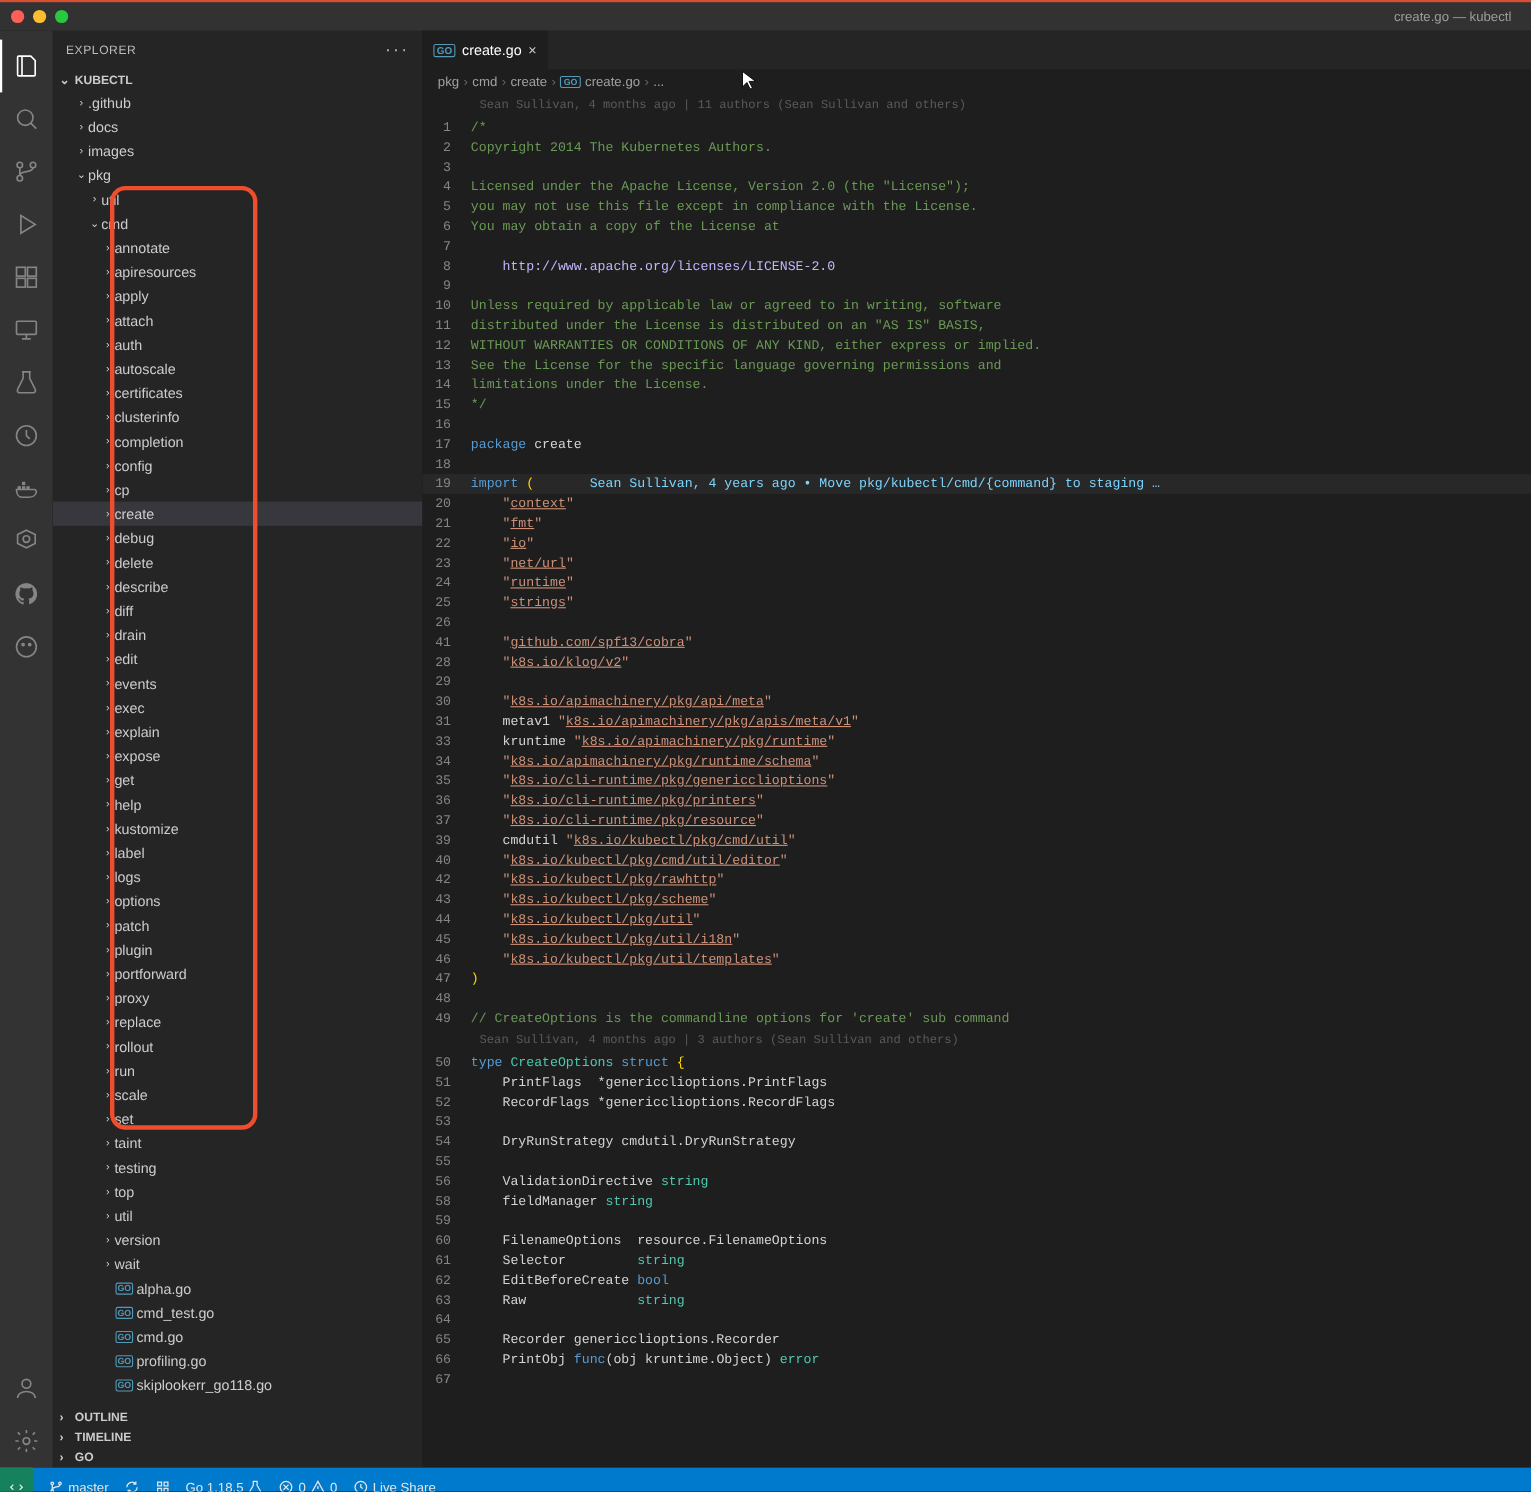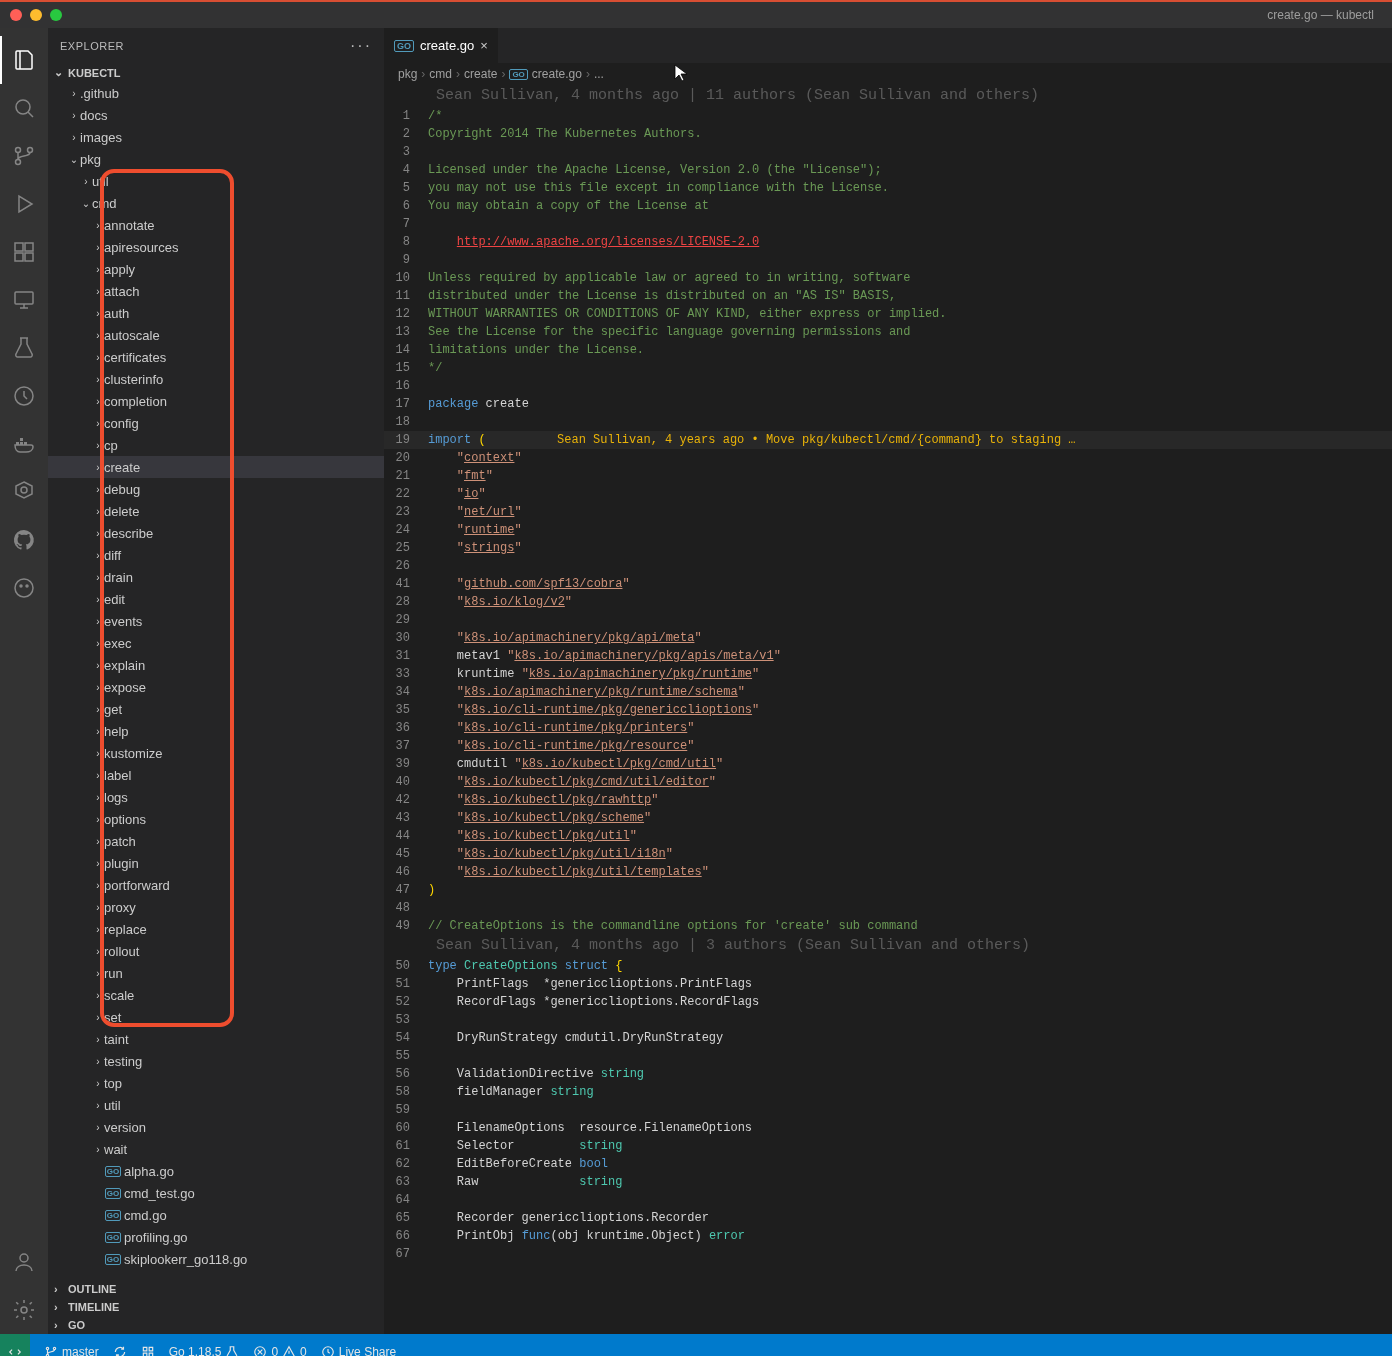--- a/index.html
+++ b/index.html
@@ -41,32 +41,32 @@
 .tabs { height: 35px; background: #252526; display: flex; align-items: stretch; }
 .tab { display: flex; align-items: center; padding: 0 10px; background: #1e1e1e; font-size: 13px; color: #ffffff; gap: 6px; }
 .tab .go-badge { color: #519aba; font-size: 9px; font-weight: bold; border: 1px solid #519aba; padding: 0 2px; border-radius: 2px; }
 .tab .close { color: #cccccc; cursor: pointer; }
 
 .breadcrumb { height: 22px; display: flex; align-items: center; padding: 0 14px; font-size: 12px; color: #a0a0a0; gap: 4px; }
 .breadcrumb .sep { color: #666; }
 .breadcrumb .go-badge { color: #519aba; font-size: 8px; font-weight: bold; border: 1px solid #519aba; padding: 0 2px; border-radius: 2px; }
 
 .code-area { flex: 1; overflow: auto; font-family: Menlo, Monaco, "Courier New", monospace; font-size: 12px; line-height: 18px; position: relative; }
-.authors-line { color: #5a5a5a; font-size: 15px; padding-left: 52px; padding-top: 2px; padding-bottom: 2px;}
+.authors-line { color: #5a5a5a; font-size: 11px; padding-left: 52px; padding-top: 2px; padding-bottom: 2px;}
 .code-line { display: flex; }
 .code-line.hl { background: #282828; }
 .ln { width: 44px; text-align: right; color: #858585; padding-right: 18px; user-select: none; flex-shrink: 0; }
 .code { white-space: pre; color: #d4d4d4; }
 .c-comment { color: #6a9955; }
 .c-kw { color: #569cd6; }
 .c-type { color: #4ec9b0; }
 .c-str { color: #ce9178; }
 .c-strlink { color: #ce9178; text-decoration: underline; }
-.c-hint { color: #eab308; margin-left: 21px; }
-.c-url { color: #ef4444; text-decoration: underline; }
+.c-hint { color: #7dd3fc; }
+.c-url { color: #c4b5fd; }
 .c-punc { color: #ffd700; }
 
 .cursor-pointer-overlay { position: absolute; left: 674px; top: 64px; font-size: 14px; color: #ffffff; pointer-events: none; }
 
 .status-bar { height: 35px; background: #007acc; display: flex; align-items: center; font-size: 12px; color: #e5e5e5; padding: 0 8px; gap: 14px; }
 .status-bar .sb-item { display: flex; align-items: center; gap: 4px; cursor: pointer; }
 .status-bar svg { width: 14px; height: 14px; }
 .status-bar .remote { background: #16825d; margin-left: -8px; padding: 0 8px; height: 100%; display: flex; align-items: center; }
 </style>
 </head>

